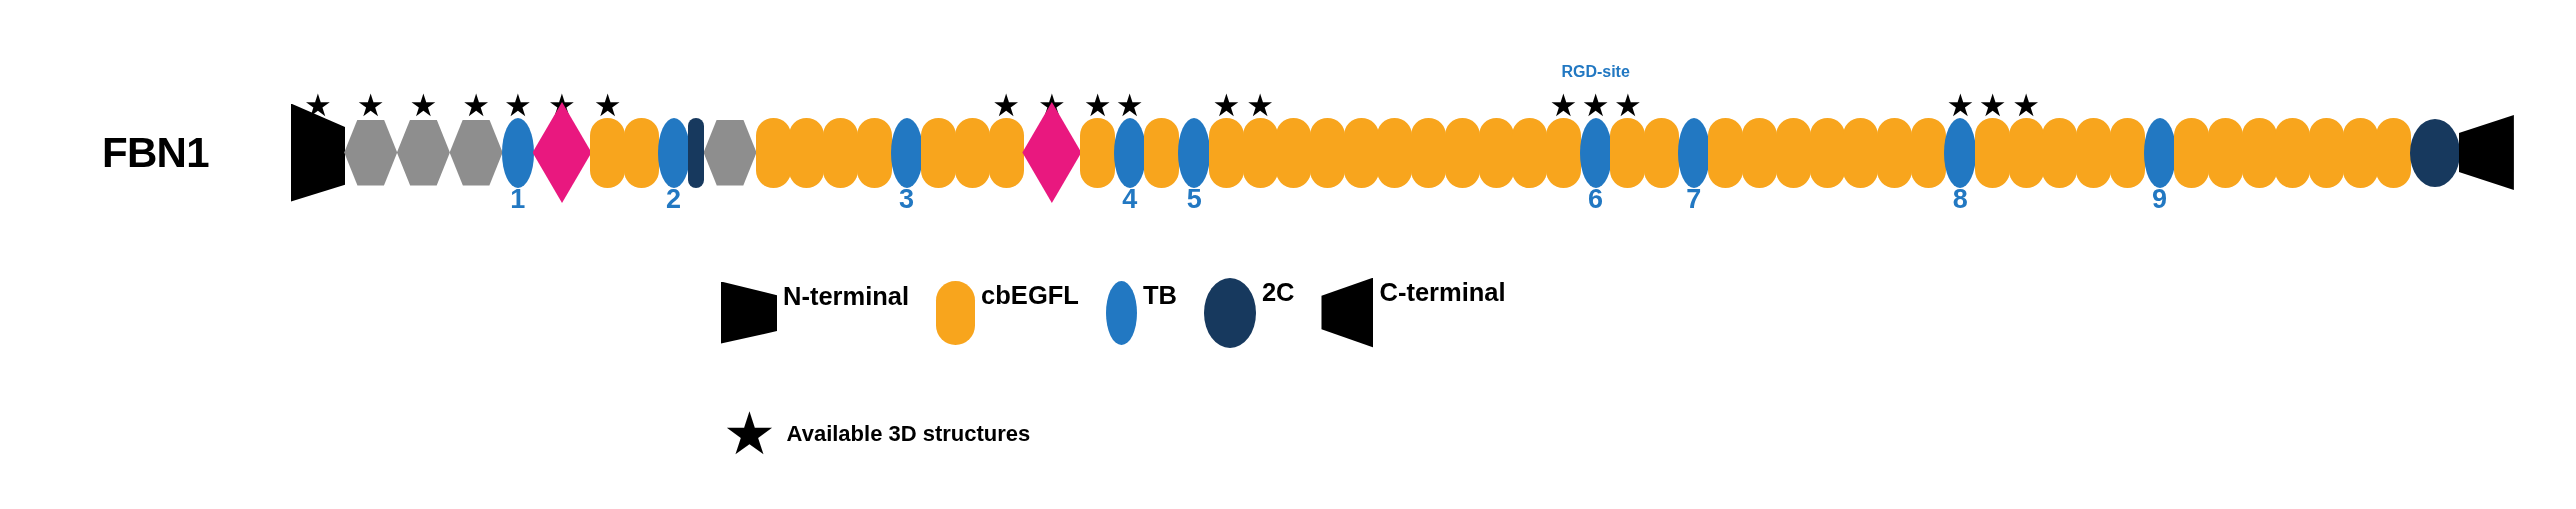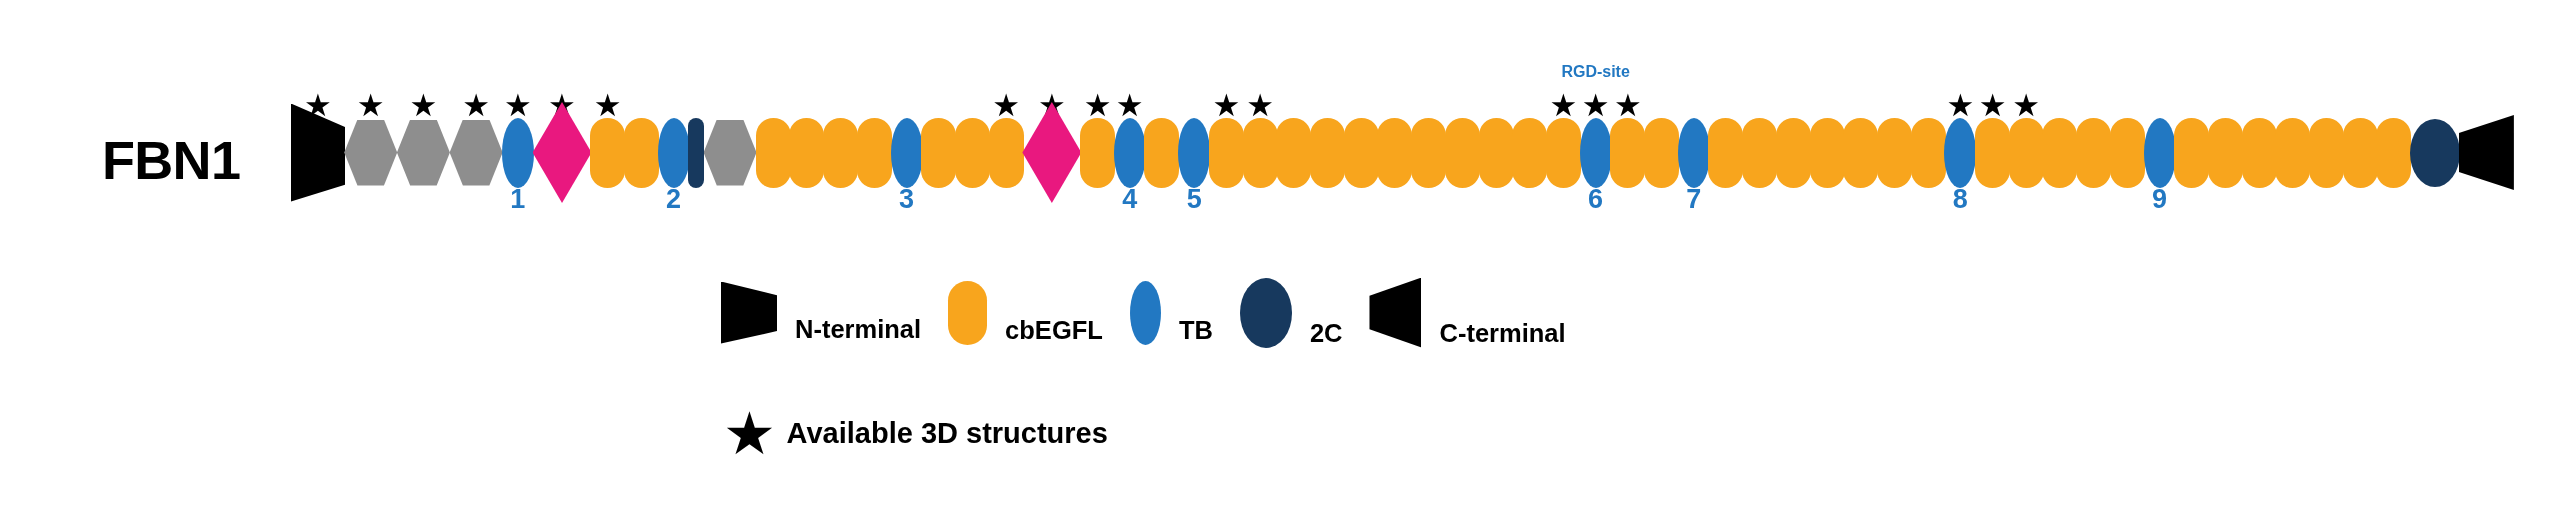--- a/index.html
+++ b/index.html
@@ -2,21 +2,21 @@
 <html style="--c-cbegf: #F8A51D; --c-tb: #2278C2; --c-navy: #17395E; --c-hybrid: #E9187F; --c-egf: #8E8E8E;font-size:10.7px"><head>
 <meta charset="utf-8">
 <style>
   html,body{margin:0;padding:0;}
   body{
     width:2576px;height:510px;background:#ffffff;position:relative;overflow:hidden;
     font-family:"Liberation Sans",sans-serif;
   }
   .title{
     position:absolute;left:102px;top:129px;
-    font-size:54px;font-weight:bold;color:#000;letter-spacing:-0.7px;
+    font-size:42px;font-weight:bold;color:#000;letter-spacing:-0.7px;
   }
   
   .chain{
     position:absolute;left:291px;top:94px;height:117px;
     display:flex;align-items:center;flex-wrap:nowrap;
   }
   .token{
     position:relative;height:117px;flex:none;
     display:flex;align-items:center;justify-content:center;
     margin-right:-1.3px;
@@ -53,42 +53,42 @@
   }
   .rgd{
     position:absolute;top:-31px;left:50%;transform:translateX(-50%);
     font-size:16px;font-weight:bold;color:var(--c-tb);white-space:nowrap;
   }
   
   .legend{
     position:absolute;left:721px;top:267px;height:91px;
     display:flex;align-items:center;gap:27px;
   }
-  .legend-item{display:flex;align-items:flex-end;gap:18px;flex:none;}
+  .legend-item{display:flex;align-items:flex-start;gap:6px;flex:none;}
   .legend-label{font-size:25.5px;font-weight:bold;color:#000;white-space:nowrap;}
   .ls{flex:none;}
   .ls-nterm{width:56px;height:62px;background:#000;clip-path:polygon(0 0,100% 22%,100% 80%,0 100%);}
   .ls-egf{width:51px;height:62px;background:var(--c-egf);
     clip-path:polygon(0 50%,25% 0,75% 0,100% 50%,75% 100%,25% 100%);}
   .ls-hybrid{width:67px;height:91px;background:var(--c-hybrid);
     clip-path:polygon(50% 0,100% 50%,50% 100%,0 50%);}
   .ls-cbegf{width:39px;height:64px;background:var(--c-cbegf);border-radius:19.5px;}
   .ls-tb{width:31px;height:64px;background:var(--c-tb);border-radius:50%;}
   .ls-pro{width:15.4px;height:64px;background:var(--c-navy);border-radius:7.4px;}
   .ls-twoc{width:52px;height:70px;background:var(--c-navy);border-radius:50%;}
   .ls-cterm{width:52px;height:70px;background:#000;clip-path:polygon(0 26%,100% 0,100% 100%,0 74%);}
   
   .star-legend{
     position:absolute;left:723px;top:400px;height:67px;
     display:flex;align-items:center;gap:10.7px;
   }
   .star-big{
     font-family:"DejaVu Sans",sans-serif;font-size:59px;line-height:59px;color:#000;flex:none;
   }
-  .star-legend-text{font-size:29px;font-weight:bold;color:#000;white-space:nowrap;}
+  .star-legend-text{font-size:22px;font-weight:bold;color:#000;white-space:nowrap;}
 </style>
 </head>
 <body>
 
 <div class="title">FBN1</div>
 
 <div class="chain" id="chain">
     <div class="token t-nterm">
       <span class="star">★</span>
       <div class="shape"></div>

